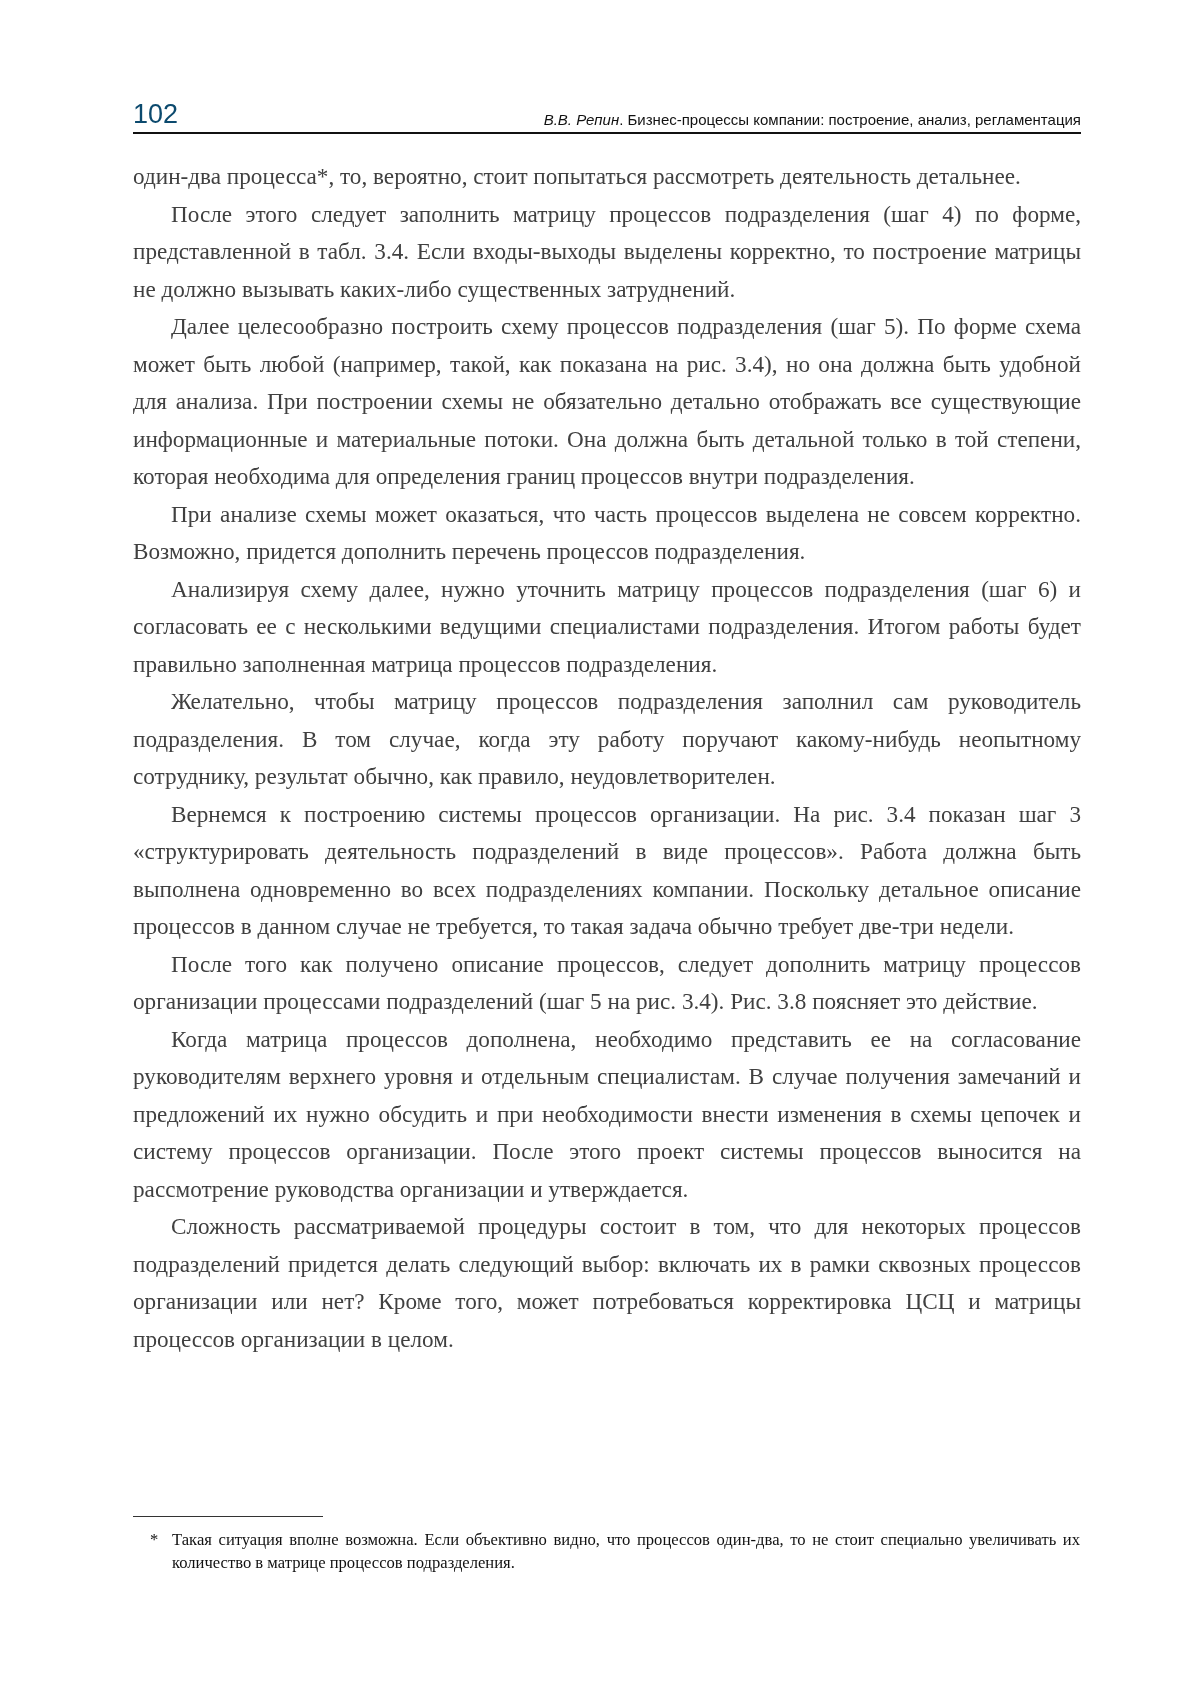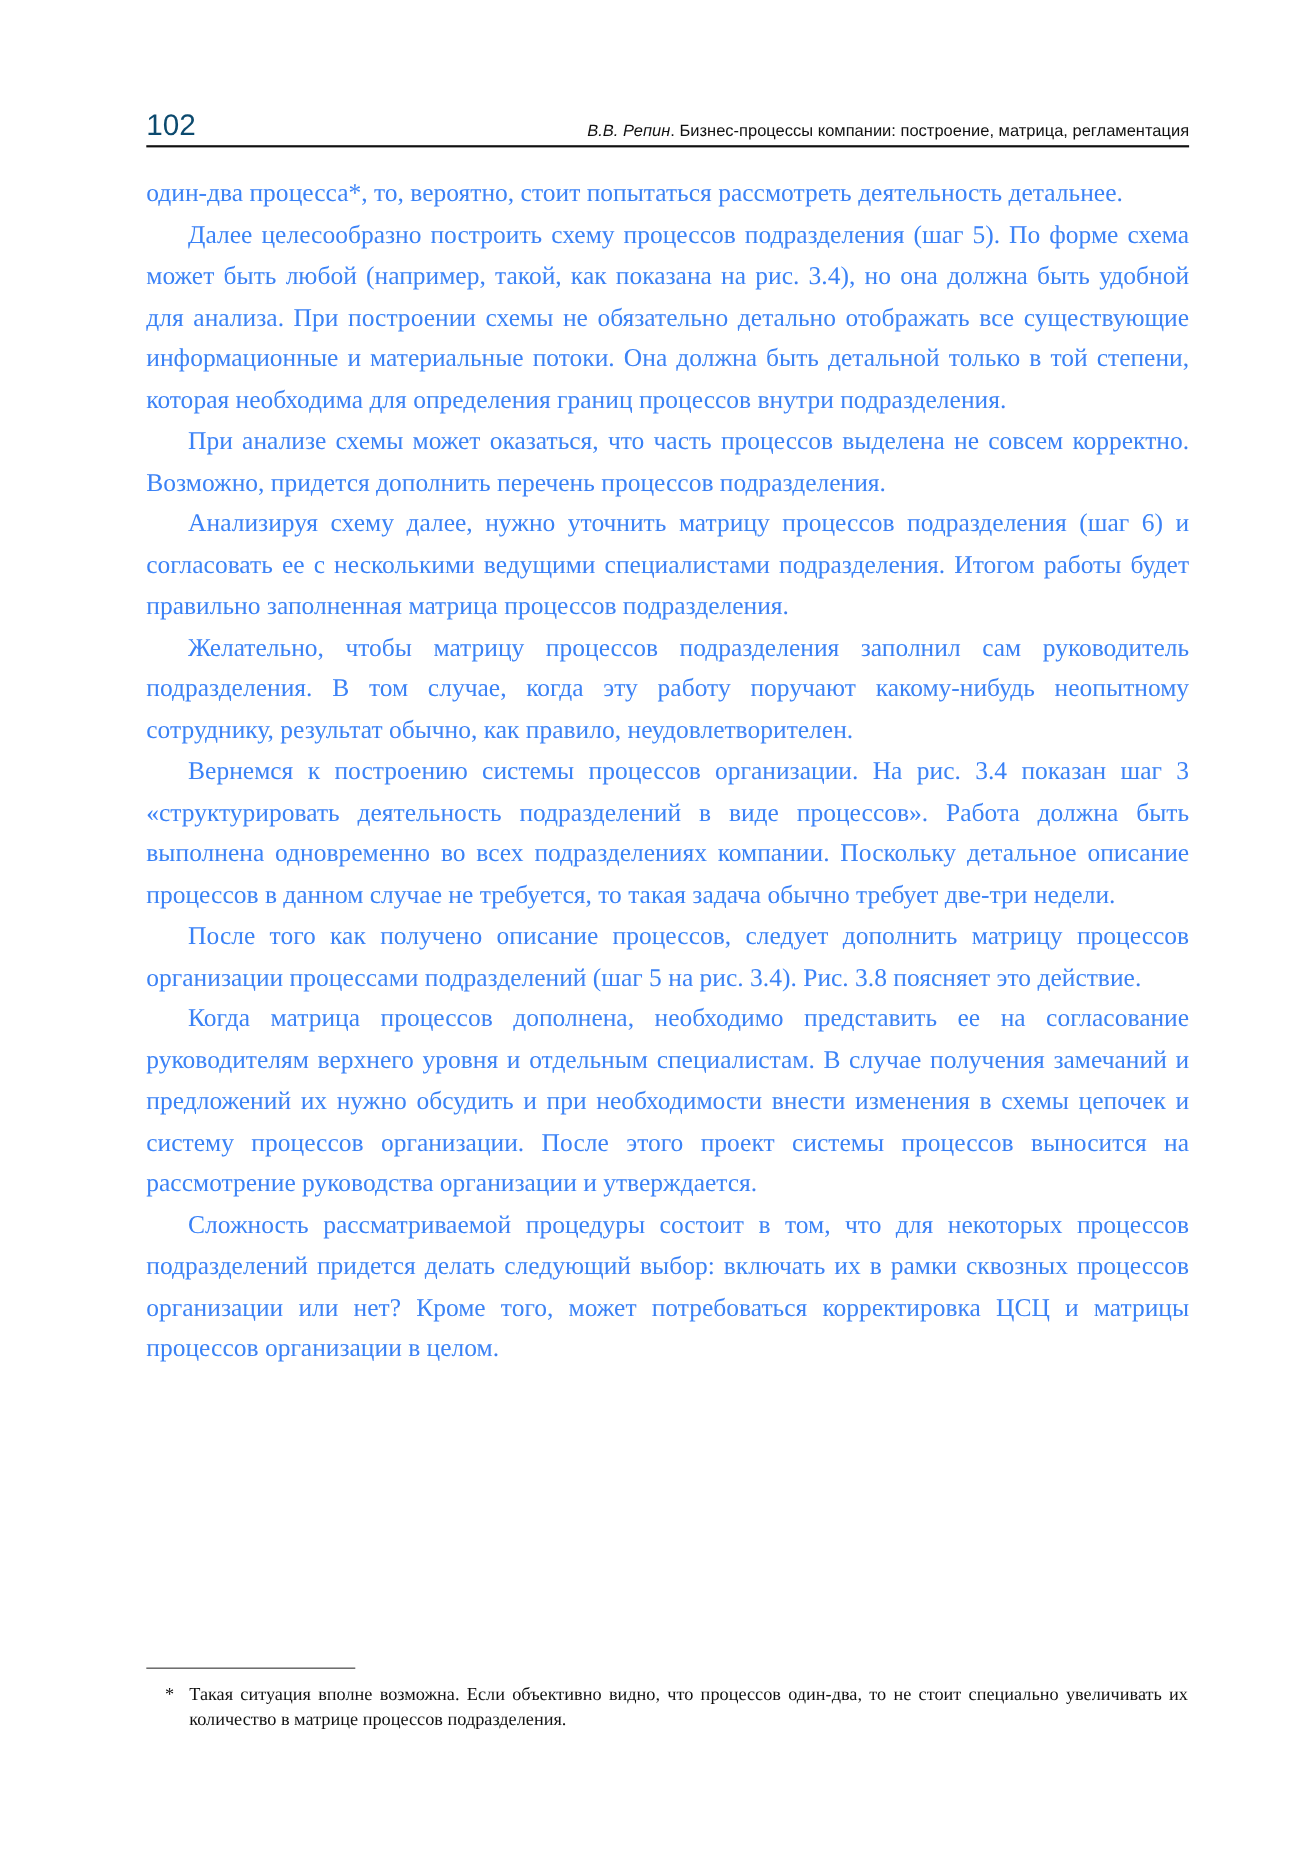--- a/index.html
+++ b/index.html
@@ -16,21 +16,21 @@
     }
     .running-title {
       position: absolute; right: 0; bottom: 4px;
       font-family: "Liberation Sans", sans-serif; font-size: 15px; color: #111;
       white-space: nowrap;
     }
     .running-title .author { font-style: italic; text-align: right; }
     .body-text {
       position: absolute; left: 133px; top: 158px; width: 948px;
       font-family: "Liberation Serif", serif; font-size: 23.2px; line-height: 37.5px;
-      text-align: justify; color: #3b82f6;
+      text-align: justify; color: #404040;
     }
     .body-text p { margin: 0; text-indent: 38px; text-align: justify; }
     .body-text p.cont { text-indent: 0; }
     .footnote-rule {
       position: absolute; left: 133px; top: 1516px; width: 190px; height: 0;
       border-top: 1px solid #333;
     }
     .footnote {
       position: absolute; left: 150px; top: 1528px; width: 930px;
       font-family: "Liberation Serif", serif; font-size: 16.6px; line-height: 23px;
@@ -38,25 +38,26 @@
     }
     .footnote .mark { position: absolute; left: 0; top: 0; }
     .footnote .fn-text { margin-left: 22px; display: block; }
   </style>
 </head>
 <body>
 
 <div class="page">
   <div class="header">
     <span class="page-number">102</span>
-    <span class="running-title"><span class="author">В.В. Репин</span><span>. Бизнес-процессы компании: построение, матрица, регламентация</span></span>
+    <span class="running-title"><span class="author">В.В. Репин</span><span>. Бизнес-процессы компании: построение, анализ, регламентация</span></span>
   </div>
 
   <div class="body-text">
     <p class="cont">один-два процесса*, то, вероятно, стоит попытаться рассмотреть деятельность детальнее.</p>
+    <p>После этого следует заполнить матрицу процессов подразделения (шаг 4) по форме, представленной в табл. 3.4. Если входы-выходы выделены корректно, то построение матрицы не должно вызывать каких-либо существенных затруднений.</p>
     <p>Далее целесообразно построить схему процессов подразделения (шаг 5). По форме схема может быть любой (например, такой, как показана на рис. 3.4), но она должна быть удобной для анализа. При построении схемы не обязательно детально отображать все существующие информационные и материальные потоки. Она должна быть детальной только в той степени, которая необходима для определения границ процессов внутри подразделения.</p>
     <p>При анализе схемы может оказаться, что часть процессов выделена не совсем корректно. Возможно, придется дополнить перечень процессов подразделения.</p>
     <p>Анализируя схему далее, нужно уточнить матрицу процессов подразделения (шаг 6) и согласовать ее с несколькими ведущими специалистами подразделения. Итогом работы будет правильно заполненная матрица процессов подразделения.</p>
     <p>Желательно, чтобы матрицу процессов подразделения заполнил сам руководитель подразделения. В том случае, когда эту работу поручают какому-нибудь неопытному сотруднику, результат обычно, как правило, неудовлетворителен.</p>
     <p>Вернемся к построению системы процессов организации. На рис. 3.4 показан шаг 3 «структурировать деятельность подразделений в виде процессов». Работа должна быть выполнена одновременно во всех подразделениях компании. Поскольку детальное описание процессов в данном случае не требуется, то такая задача обычно требует две-три недели.</p>
     <p>После того как получено описание процессов, следует дополнить матрицу процессов организации процессами подразделений (шаг 5 на рис. 3.4). Рис. 3.8 поясняет это действие.</p>
     <p>Когда матрица процессов дополнена, необходимо представить ее на согласование руководителям верхнего уровня и отдельным специалистам. В случае получения замечаний и предложений их нужно обсудить и при необходимости внести изменения в схемы цепочек и систему процессов организации. После этого проект системы процессов выносится на рассмотрение руководства организации и утверждается.</p>
     <p>Сложность рассматриваемой процедуры состоит в том, что для некоторых процессов подразделений придется делать следующий выбор: включать их в рамки сквозных процессов организации или нет? Кроме того, может потребоваться корректировка ЦСЦ и матрицы процессов организации в целом.</p>
   </div>
 

